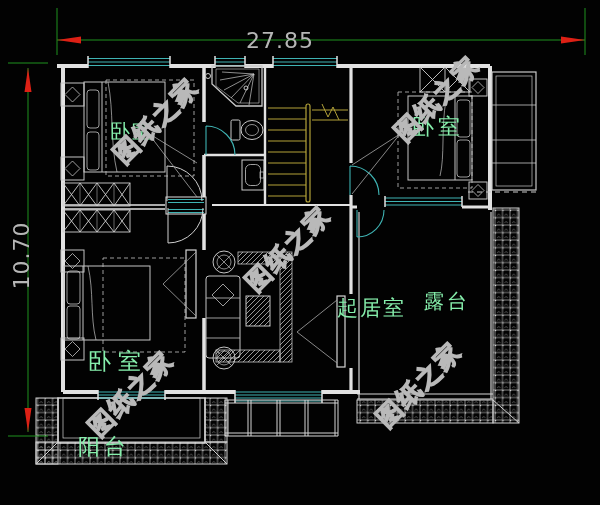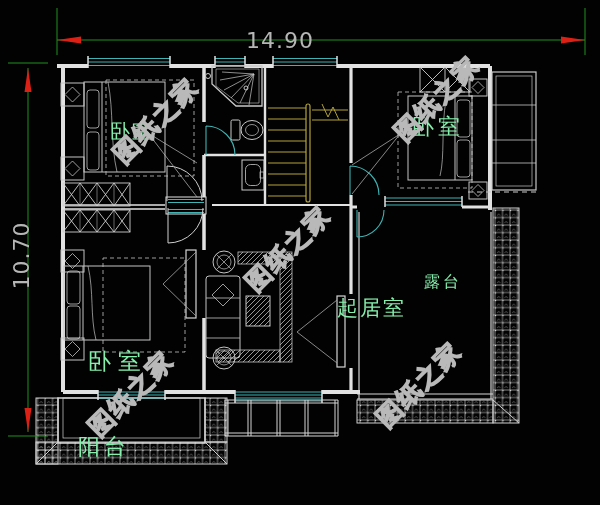--- a/index.html
+++ b/index.html
@@ -229,28 +229,28 @@
     <g stroke="#1f921f" stroke-width="1">
       <line x1="8" y1="63" x2="48" y2="63"></line>
       <line x1="8" y1="436" x2="48" y2="436"></line>
       <line x1="28" y1="68" x2="28" y2="432"></line>
     </g>
     <polygon points="28,68 24.5,92 31.5,92" fill="#dd2015"></polygon>
     <polygon points="28,432 24.5,408 31.5,408" fill="#dd2015"></polygon>
   </g>
 </svg>
 
-<div class="dimtxt" style="left:245px;top:28px;">14.90</div>
+<div class="dimtxt" style="left:245px;top:28px;">27.85</div>
 <div class="dimtxt" style="left:-14px;top:243px;transform:rotate(-90deg);">10.70</div>
 
 <div class="lbl" style="left:110px;top:118px;font-size:20px;letter-spacing:2px;">卧室</div>
 <div class="lbl" style="left:412px;top:112px;font-size:22px;letter-spacing:4px;">卧室</div>
 <div class="lbl" style="left:88px;top:346px;font-size:23px;letter-spacing:7px;">卧室</div>
 <div class="lbl" style="left:293px;top:294px;font-size:21px;letter-spacing:2px;padding-left:44px;">起居室</div>
-<div class="lbl" style="left:424px;top:272px;font-size:16px;letter-spacing:3px;">露台</div>
+<div class="lbl" style="left:424px;top:288px;font-size:20px;letter-spacing:3px;">露台</div>
 <div class="lbl" style="left:78px;top:432px;font-size:22px;letter-spacing:4px;">阳台</div>
 
 <div class="wm" style="left:102px;top:104px;">图纸之家</div>
 <div class="wm" style="left:383px;top:82px;">图纸之家</div>
 <div class="wm" style="left:234px;top:232px;">图纸之家</div>
 <div class="wm" style="left:77px;top:377px;">图纸之家</div>
 <div class="wm" style="left:365px;top:368px;">图纸之家</div>
 
 </div>
 

